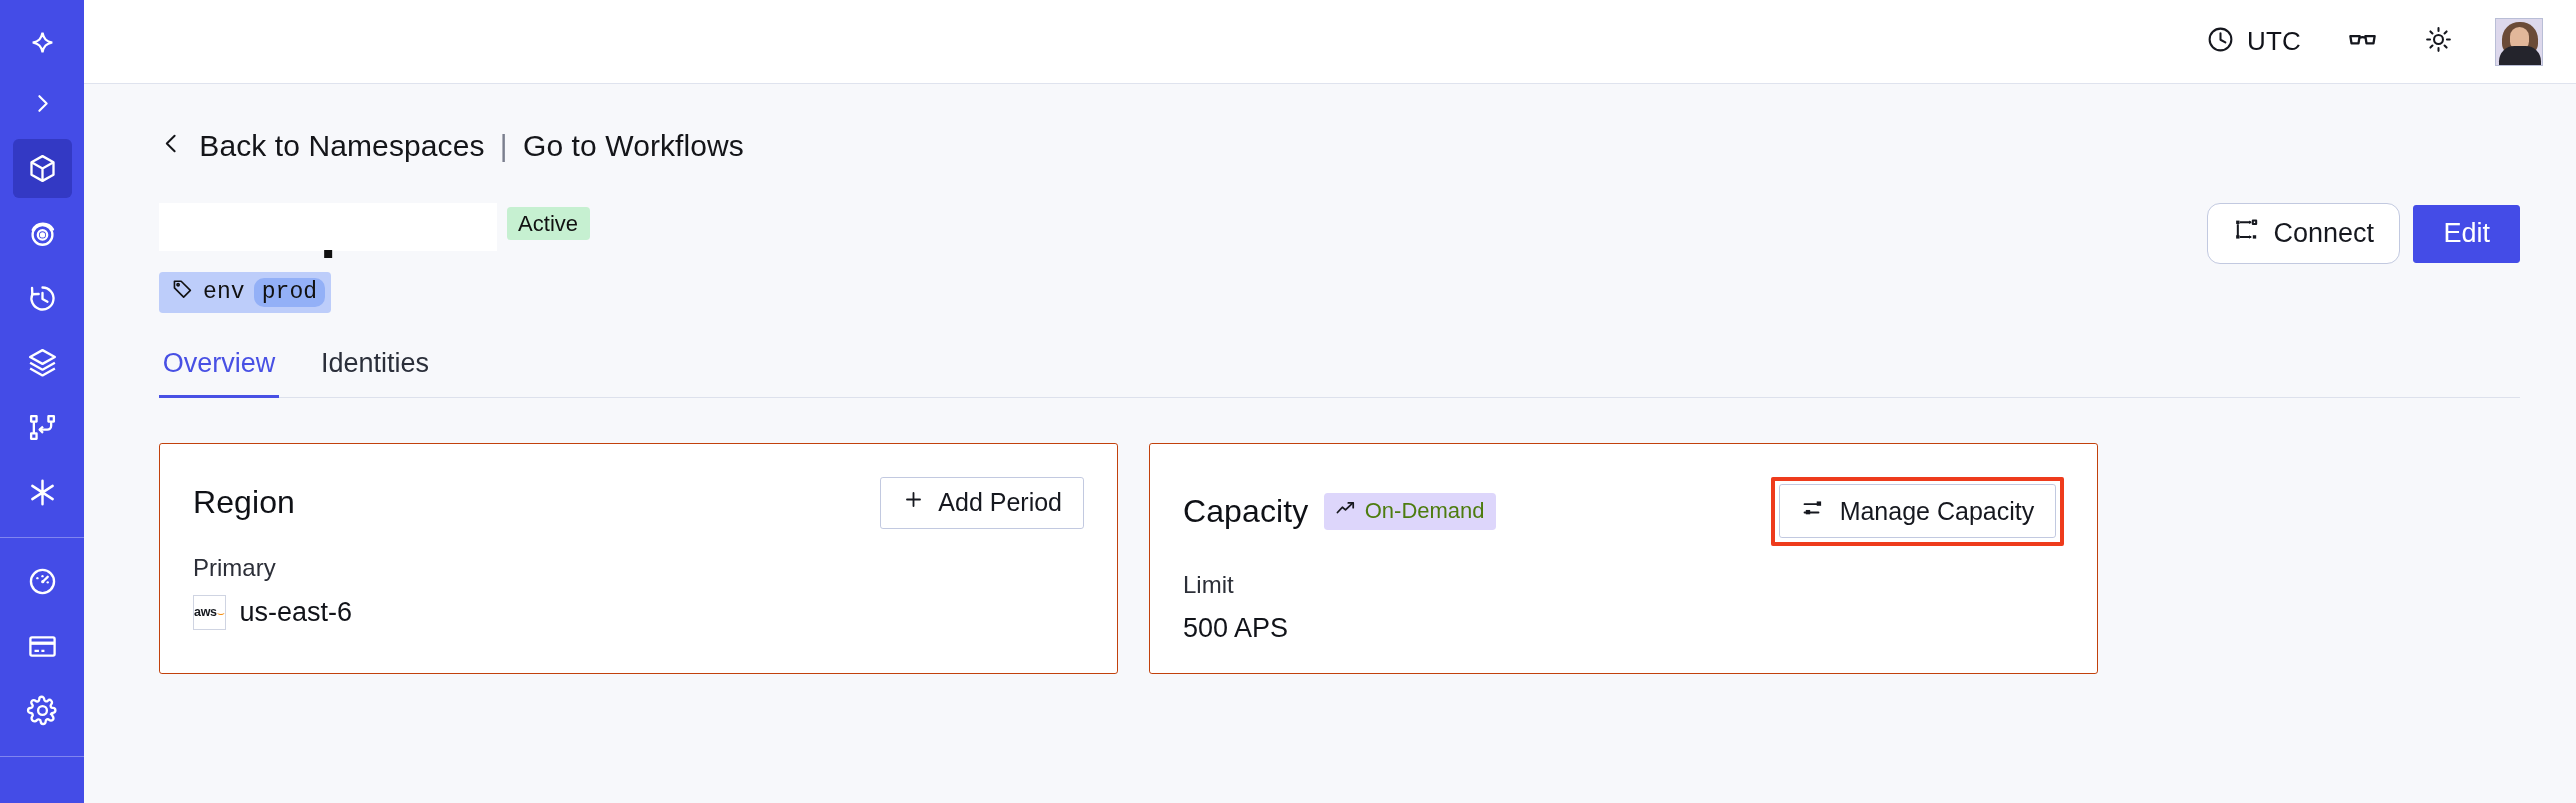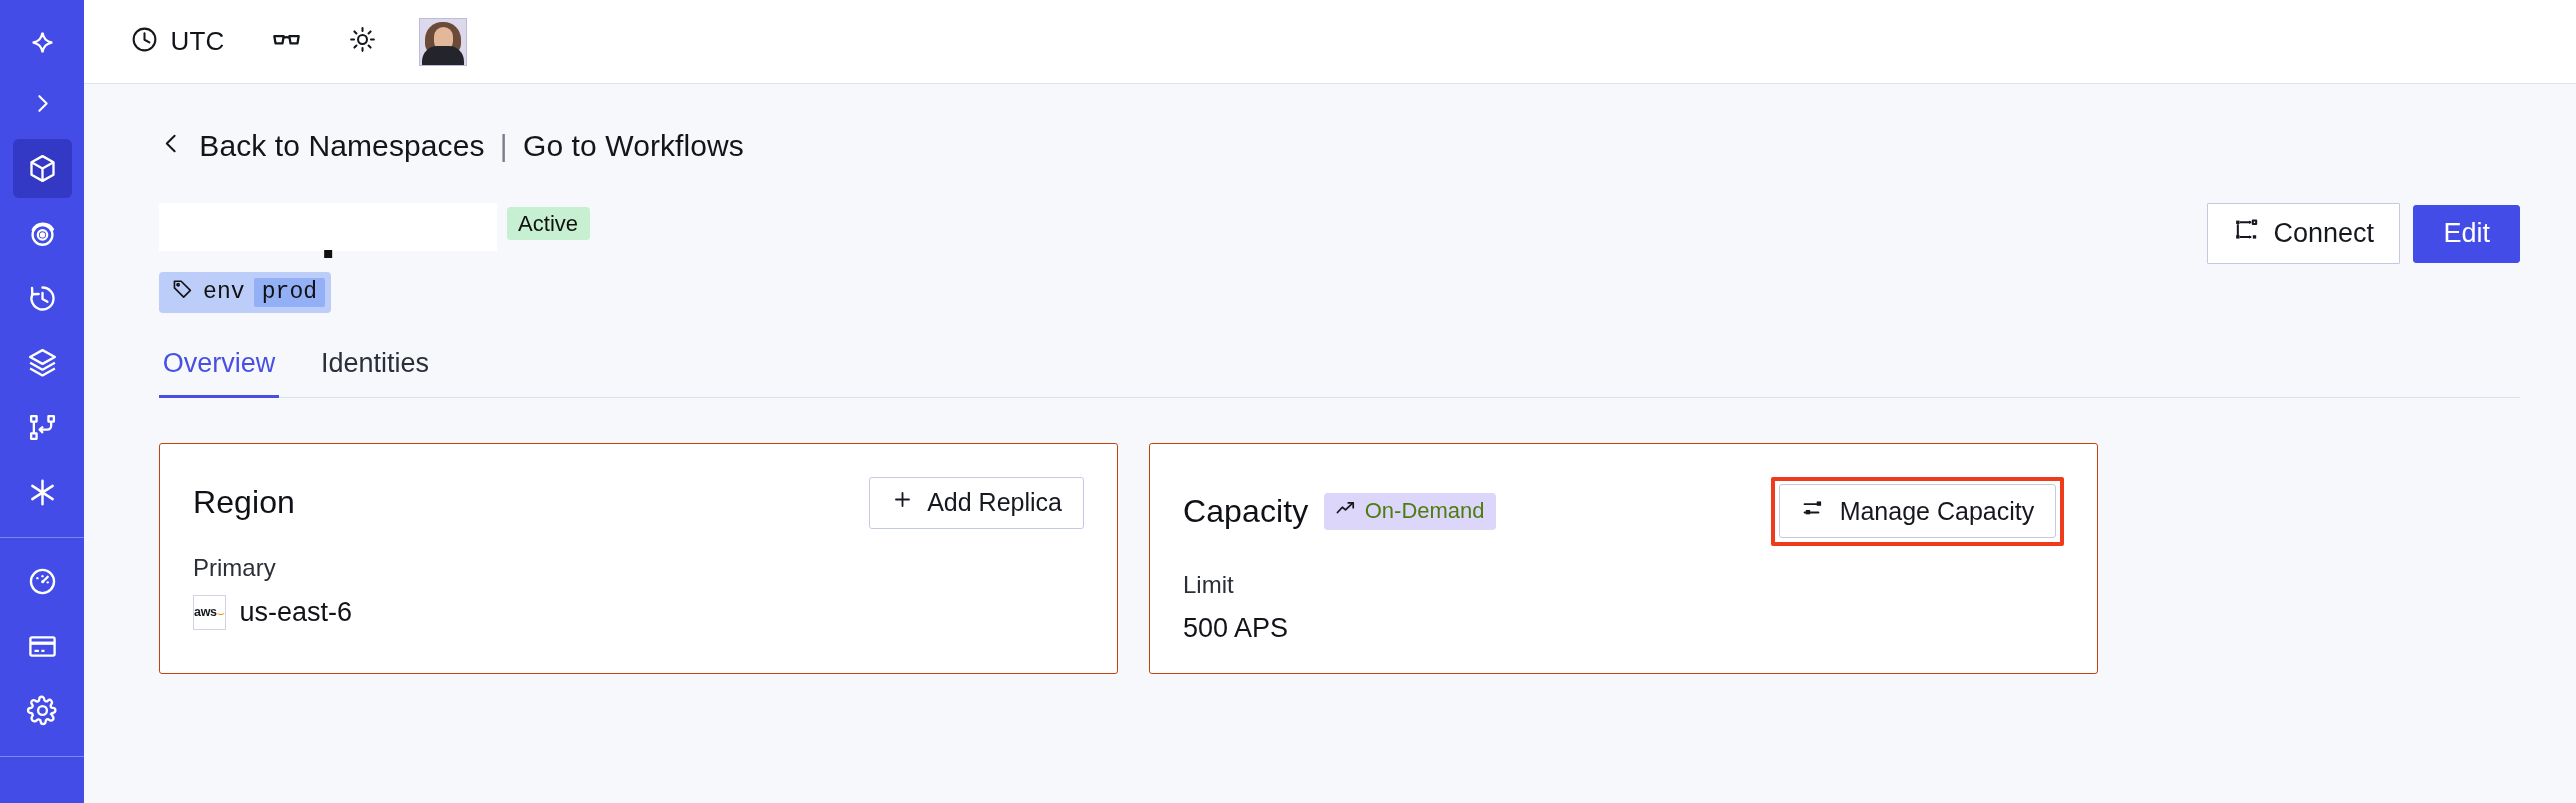--- a/index.html
+++ b/index.html
@@ -42,21 +42,21 @@
   .sb-group { display: flex; flex-direction: column; align-items: center; }
 
   
   .main { flex: 1; display: flex; flex-direction: column; min-width: 0; }
 
   
   .topbar {
     height: 84px; flex: 0 0 84px;
     background: #ffffff;
     border-bottom: 1px solid #dfe3ee;
-    display: flex; align-items: center; 
+    display: flex; align-items: center; justify-content: flex-end;
     padding-right: 33px;
   }
   .tb-item {
     display: flex; align-items: center; gap: 11.5px;
     margin-left: 46px;
     cursor: pointer;
     color: #11131a;
   }
   .tb-label { font-size: 26px; letter-spacing: 0.2px; color: #11131a; }
   .avatar {
@@ -136,21 +136,21 @@
     gap: 13.4px;
     font-size: 27px;
     cursor: pointer;
     white-space: nowrap;
   }
   .btn-outline {
     background: #fff;
     border: 1px solid #c2c9e0;
     color: #16181f;
     padding: 12.5px 25px;
-    border-radius: 1px;
+    border-radius: 13px;
   }
   .btn-primary {
     background: #444ce7;
     border: 1px solid #444ce7;
     color: #fff;
     padding: 12.5px 29px;
     border-radius: 2.9px;
   }
 
   .tags { margin-bottom: 35px; }
@@ -158,21 +158,21 @@
     display: inline-flex; align-items: center; gap: 9.6px;
     background: #bdcdfa;
     border-radius: 3.8px;
     padding: 5.8px 5.8px 5.8px 11.5px;
     font-size: 23px;
     color: #111;
     font-family: Liberation Mono, monospace;
   }
   .tag-val {
     background: #93b0f7;
-    border-radius: 2px;
+    border-radius: 10px;
     padding: 1.9px 7.7px;
   }
 
   .tabs {
     display: flex; gap: 38px;
     border-bottom: 1px solid #dde1ec;
     margin-bottom: 45px;
   }
   .tab {
     font-size: 27px;
@@ -472,21 +472,21 @@
         <section class="card card-a">
           <div class="card-head">
             <span class="card-title">Region</span>
             <span class="card-head-action">
               <button class="btn-card">
                 <span>
                   <svg width="23" height="23" viewBox="0 0 24 24" fill="none" stroke="#16181f" stroke-width="1.9" stroke-linecap="round">
                     <path d="M12 5.2v13.6M5.2 12h13.6"></path>
                   </svg>
                 </span>
-                <span>Add Replica</span>
+                <span>Add Period</span>
               </button>
             </span>
           </div>
           <div class="card-label">Primary</div>
           <div class="card-value">
             <span class="aws-badge">
               <span class="t">aws</span>
               <span class="s">⌣</span>
             </span>
             <span>us-east-6</span>

